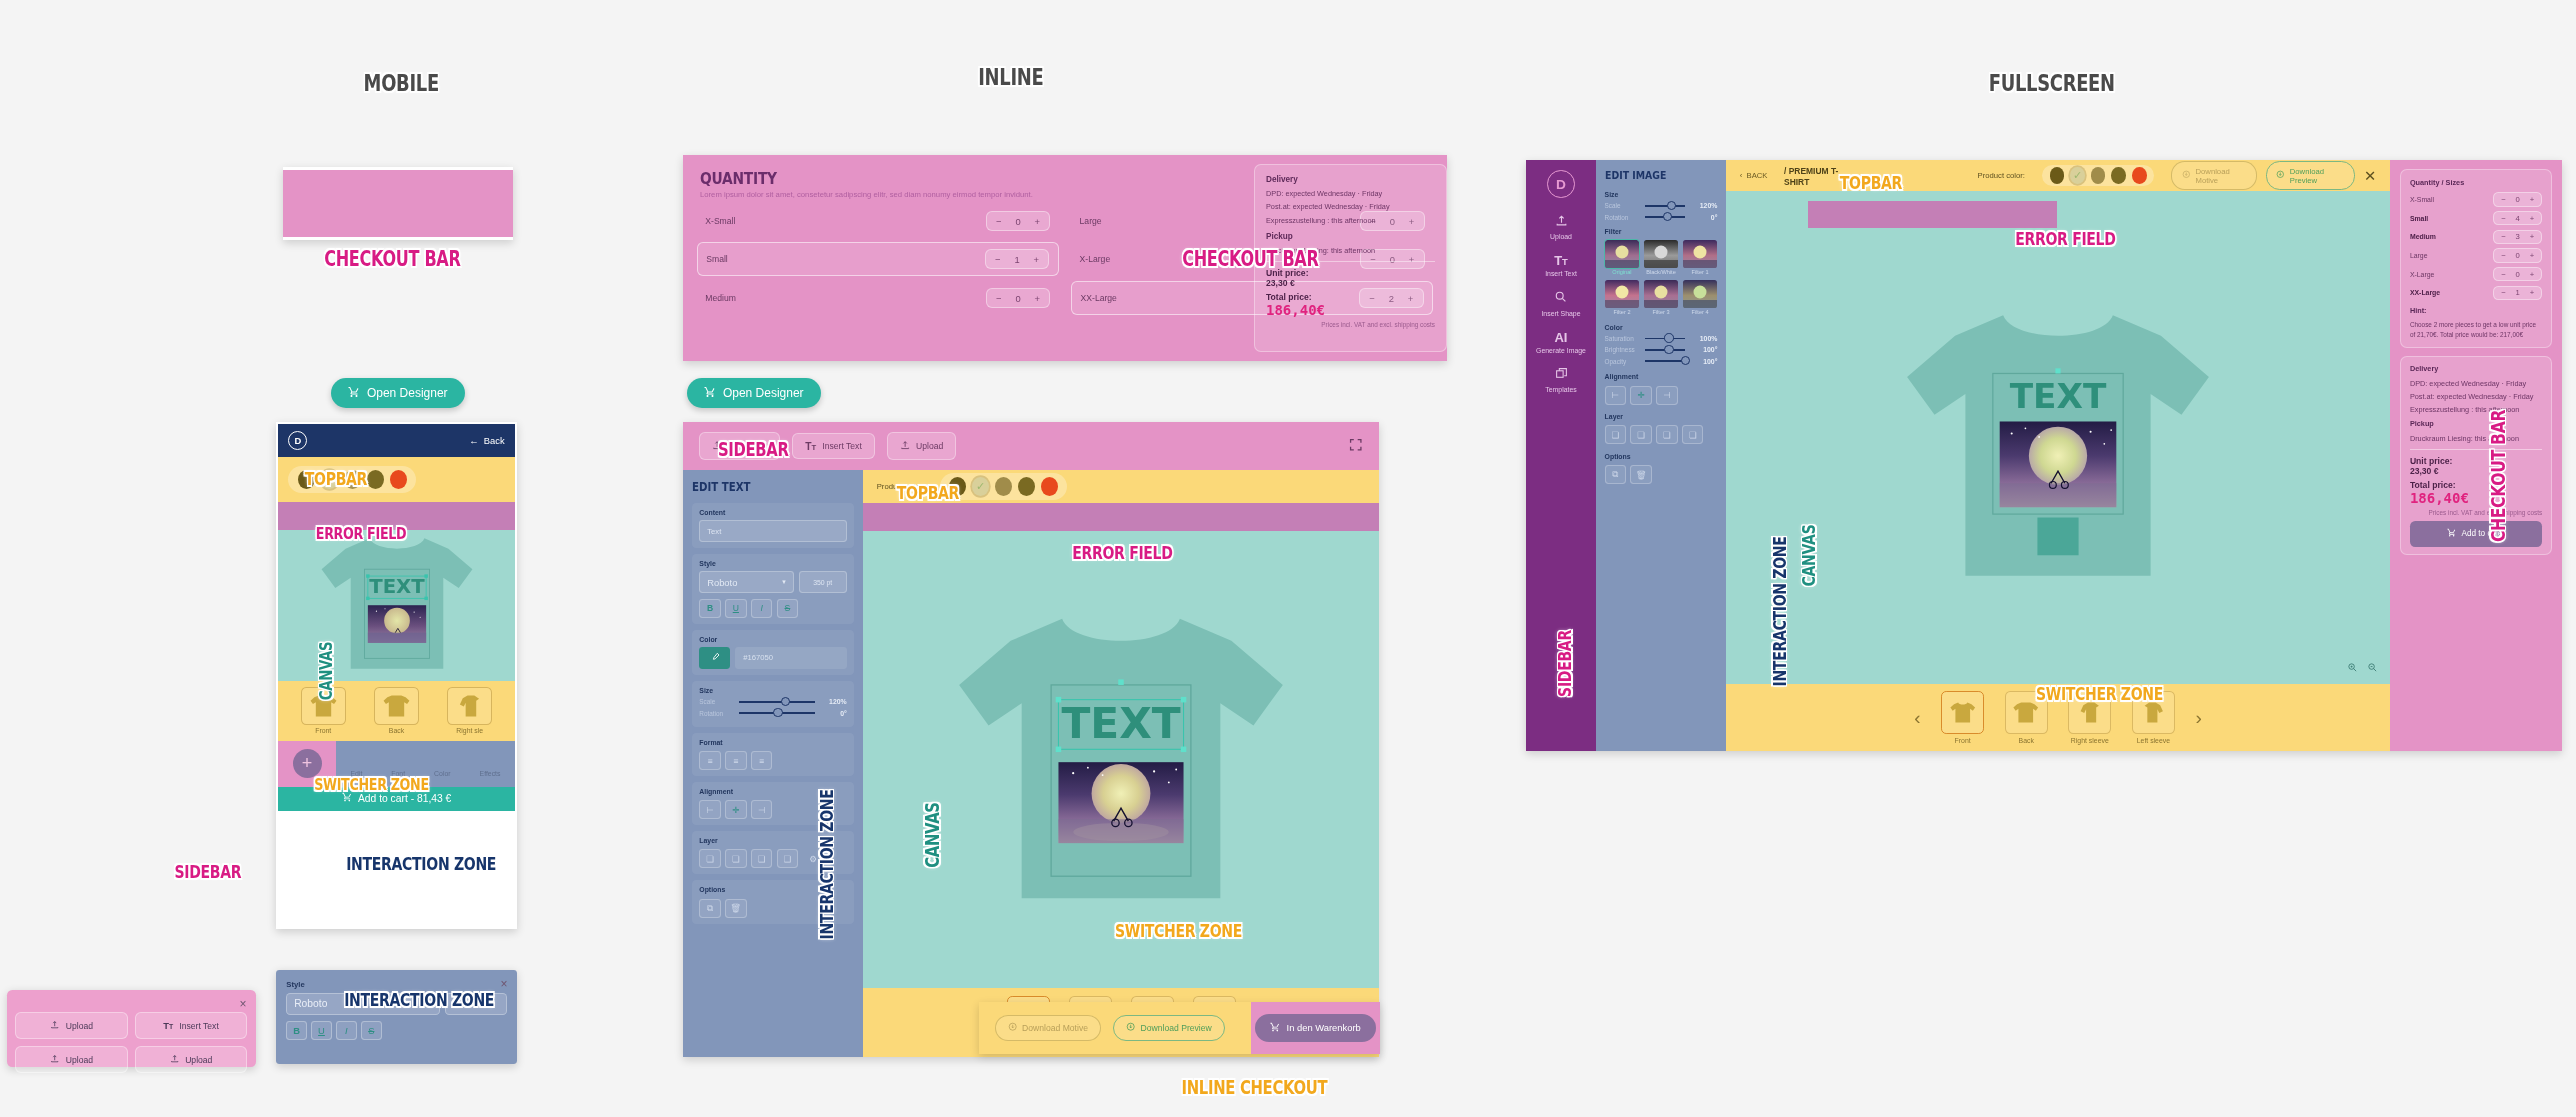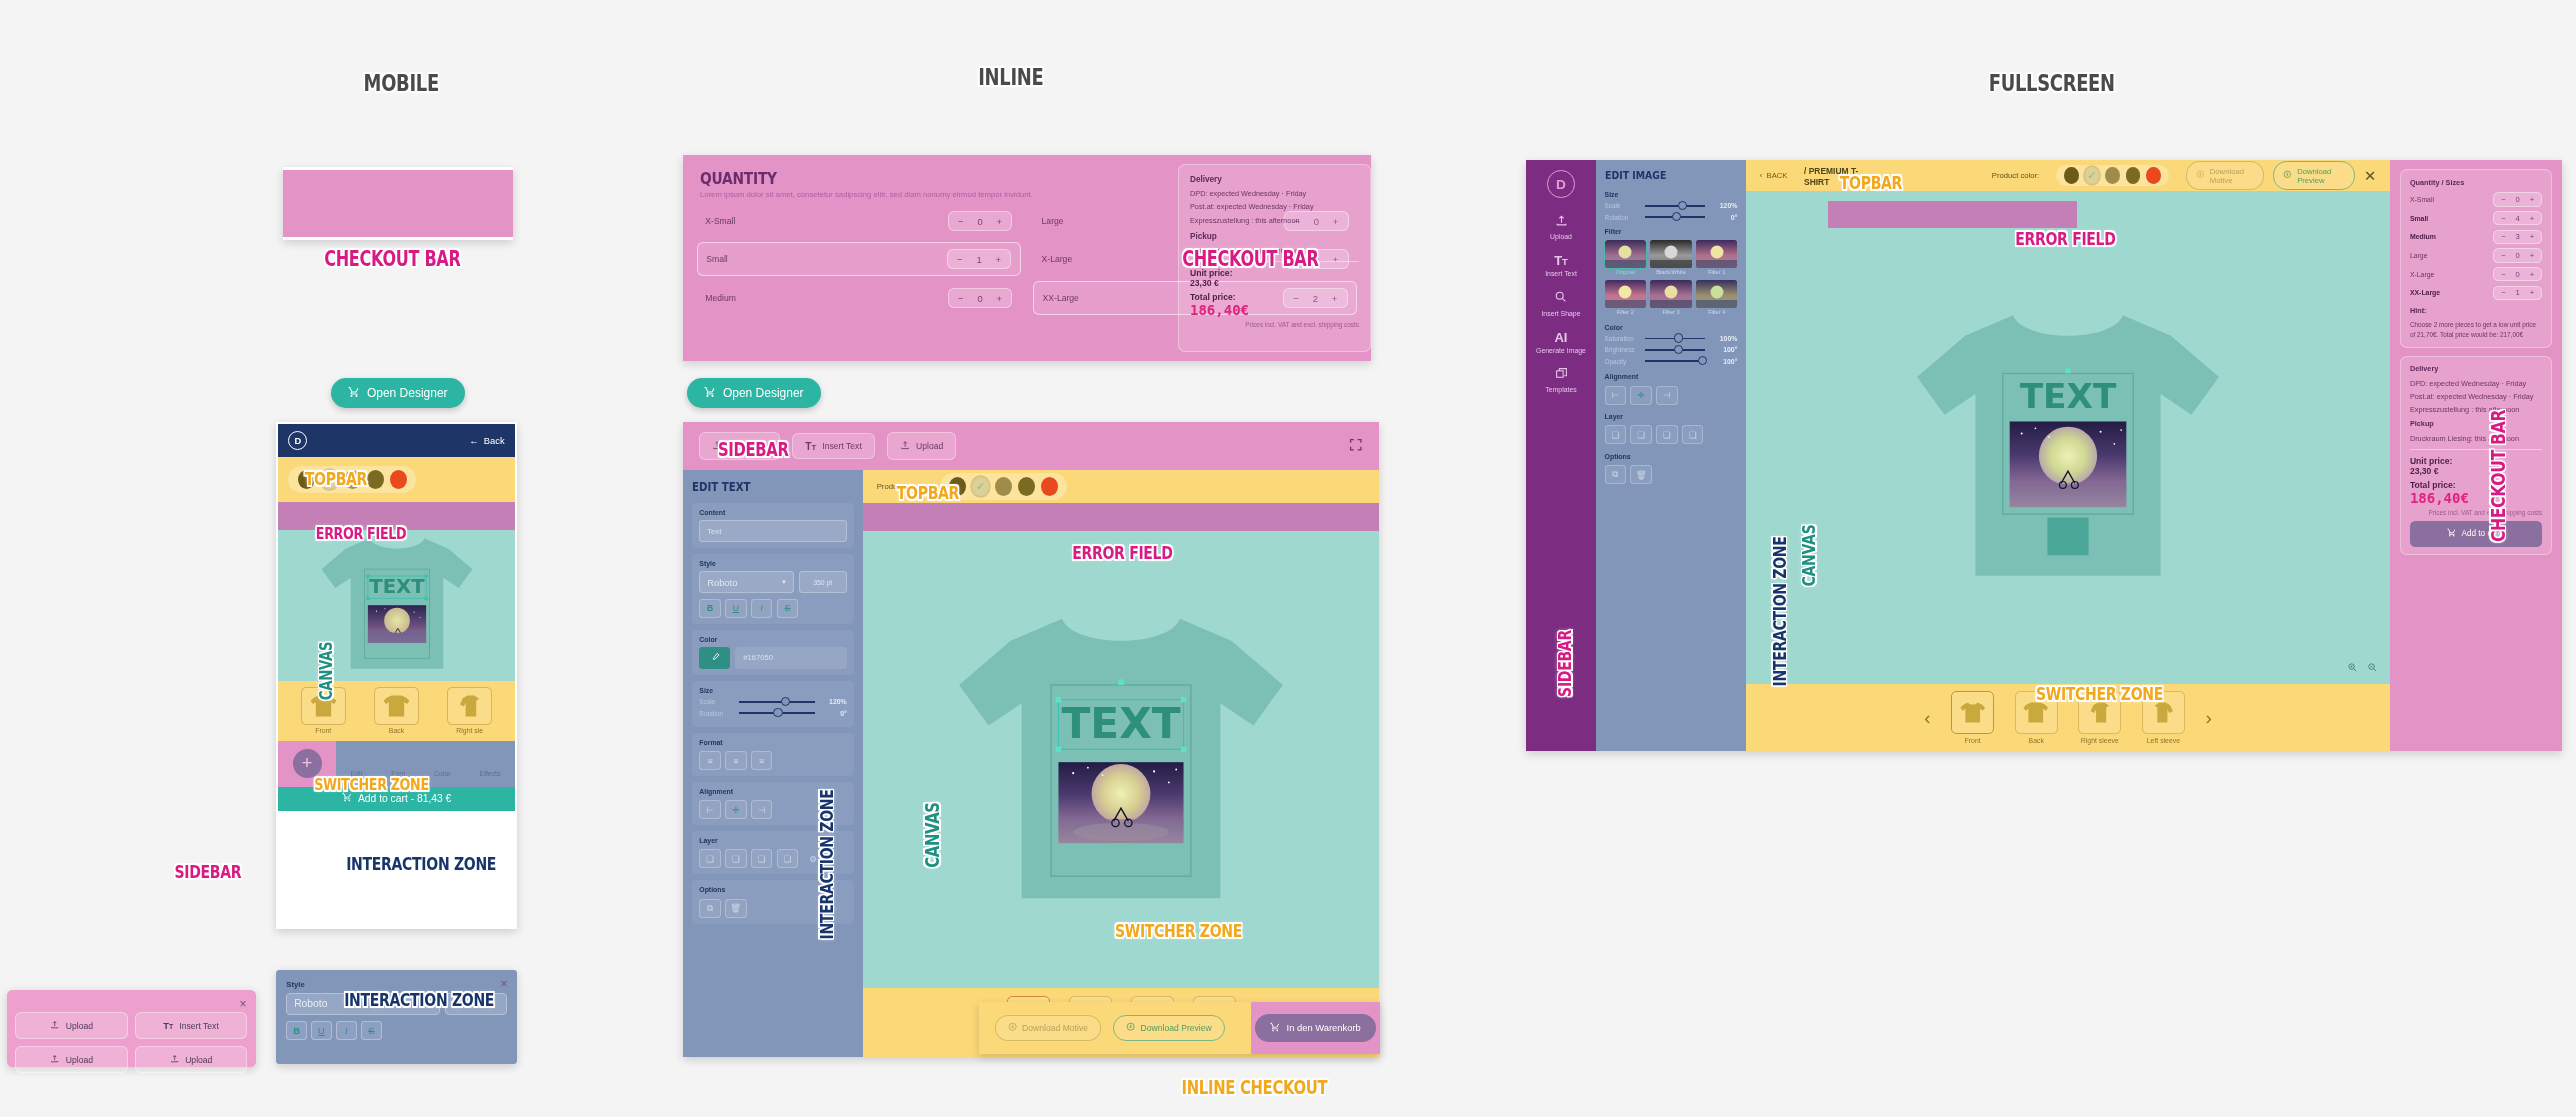--- a/index.html
+++ b/index.html
@@ -170,21 +170,21 @@
   .io-btns { display: flex; gap: 4.3px; margin-top: 6px; }
   .io-tb {
     width: 20.6px; height: 19px; border: 0.9px solid rgba(255,255,255,.3);
     border-radius: 3.4px; background: rgba(255,255,255,.1); color: #2e8f84;
     font-size: 9.4px; display: flex; align-items: center; justify-content: center;
     cursor: pointer;
   }
 
   
   #inline-quantity-card {
-    left: 683px; top: 155px; width: 688px; height: 206px; background: #e493c6;
+    left: 683px; top: 155px; width: 764px; height: 206px; background: #e493c6;
   }
   .q-head { padding: 13.7px 17px 0 17px; }
   .q-title { font-family: "DejaVu Sans", sans-serif; font-weight:700;
     font-size: 16.3px; color: #6b2d6b; transform: scaleX(.85);
     transform-origin: left center; letter-spacing: -0.3px; }
   .q-sub { font-size: 7.7px; color: #b05fa0; margin-top: 2.6px; }
   .q-grid {
     display: grid; grid-template-columns: 1fr 1fr; gap: 0;
     padding: 3.4px 13.7px; column-gap: 12px;
   }
@@ -324,21 +324,21 @@
     display: flex; flex-direction: column; align-items: center; gap: 13px;
     position: relative; }
   .fs-logo { width: 27.5px; height: 27.5px; border-radius: 50%;
     border: 1.7px solid #e79ad2; color: #e79ad2; display: flex;
     align-items: center; justify-content: center; font-size: 13.7px;
     font-weight: 700; margin-bottom: 3.4px; }
   .fs-rb { display: flex; flex-direction: column; align-items: center; gap: 2.6px;
     color: #e6c6e8; cursor: pointer; }
   .fs-rb .gl { font-size: 13px; }
   .fs-rb .tx { font-size: 6.9px; }
-  .fs-panel { width: 150px; background: #8296ba; padding: 9.4px 8.6px;
+  .fs-panel { width: 130px; background: #8296ba; padding: 9.4px 8.6px;
     overflow: hidden; }
   .fs-main { flex: 1; display: flex; flex-direction: column; }
   .fs-top { height: 31px; background: #fbd979; display: flex;
     align-items: center; padding: 0 13.7px; gap: 17px; }
   .fs-back { font-size: 7.7px; color: #6a5a22; display: flex; align-items: center;
     gap: 4.3px; cursor: pointer; }
   .fs-prod { font-size: 9.4px; font-weight: 700; color: #4e4218;
     transform: scaleX(.9); transform-origin: left center; }
   .fs-stage { flex: 1; background: #9fd8cf; position: relative; overflow: hidden; }
   .fs-err { position: absolute; left: 82px; top: 10.3px; width: 249px; height: 27px;

